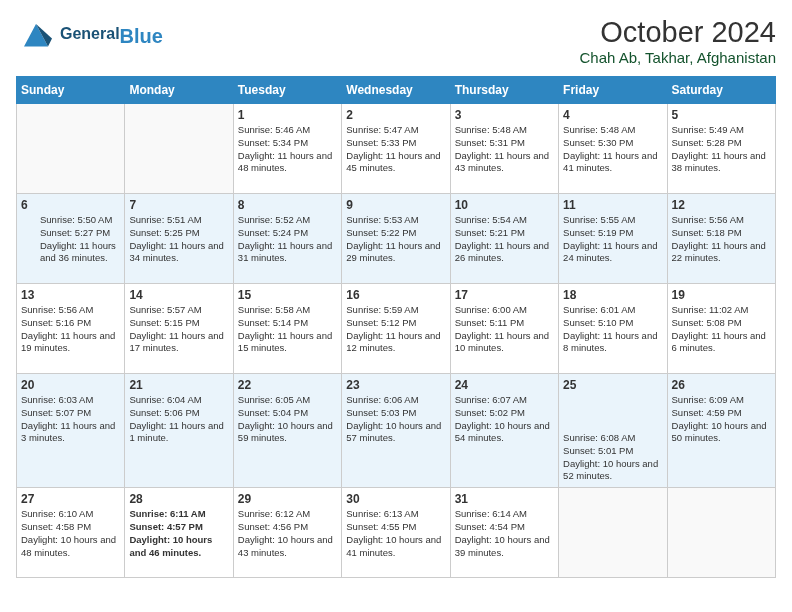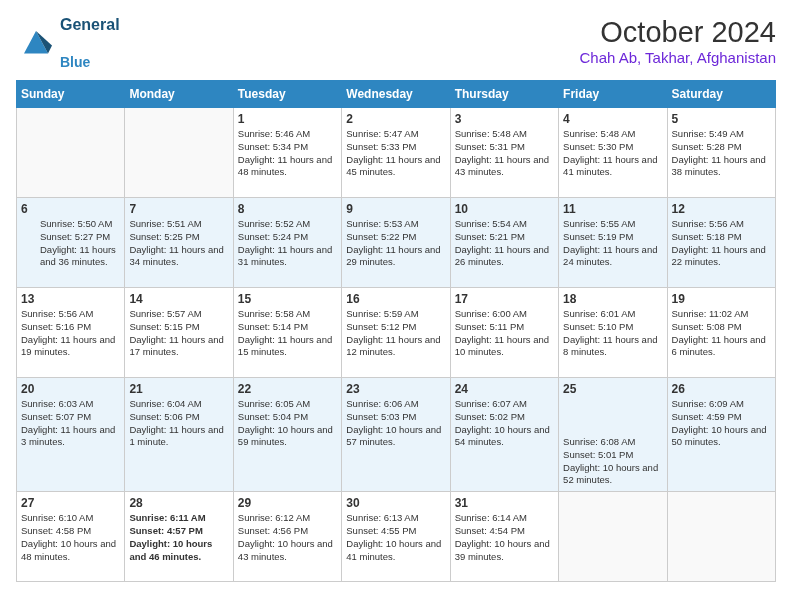--- a/index.html
+++ b/index.html
@@ -23,37 +23,35 @@
       font-weight: bold;
       color: #1a5276;
     }
     .logo-icon {
       width: 40px;
       height: 40px;
       margin-right: 4px;
     }
     .logo-text {
       display: flex;
-      flex-direction: column;
       line-height: 1.1;
-      gap: 21px;
     }
     .logo-general { color: #1a5276; font-size: 16px; }
-    .logo-blue { color: #2e86c1; font-size: 14px; }
+    .logo-blue { color: #2e86c1; font-size: 20px; }
     .title-block {
       text-align: right;
     }
     .month-title {
       font-size: 29px;
       color: #333;
       font-weight: normal;
     }
     .location {
       font-size: 15px;
-      color: #6d28d9;
+      color: #14532d;
     }
     table {
       width: 100%;
       border-collapse: collapse;
       font-size: 10.5px;
     }
     thead tr th {
       background: #2e86c1;
       color: #fff;
       padding: 6px 4px;

